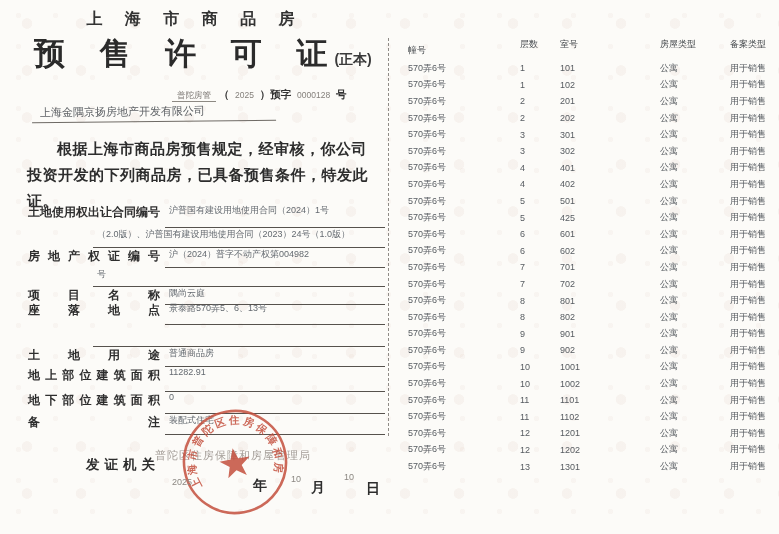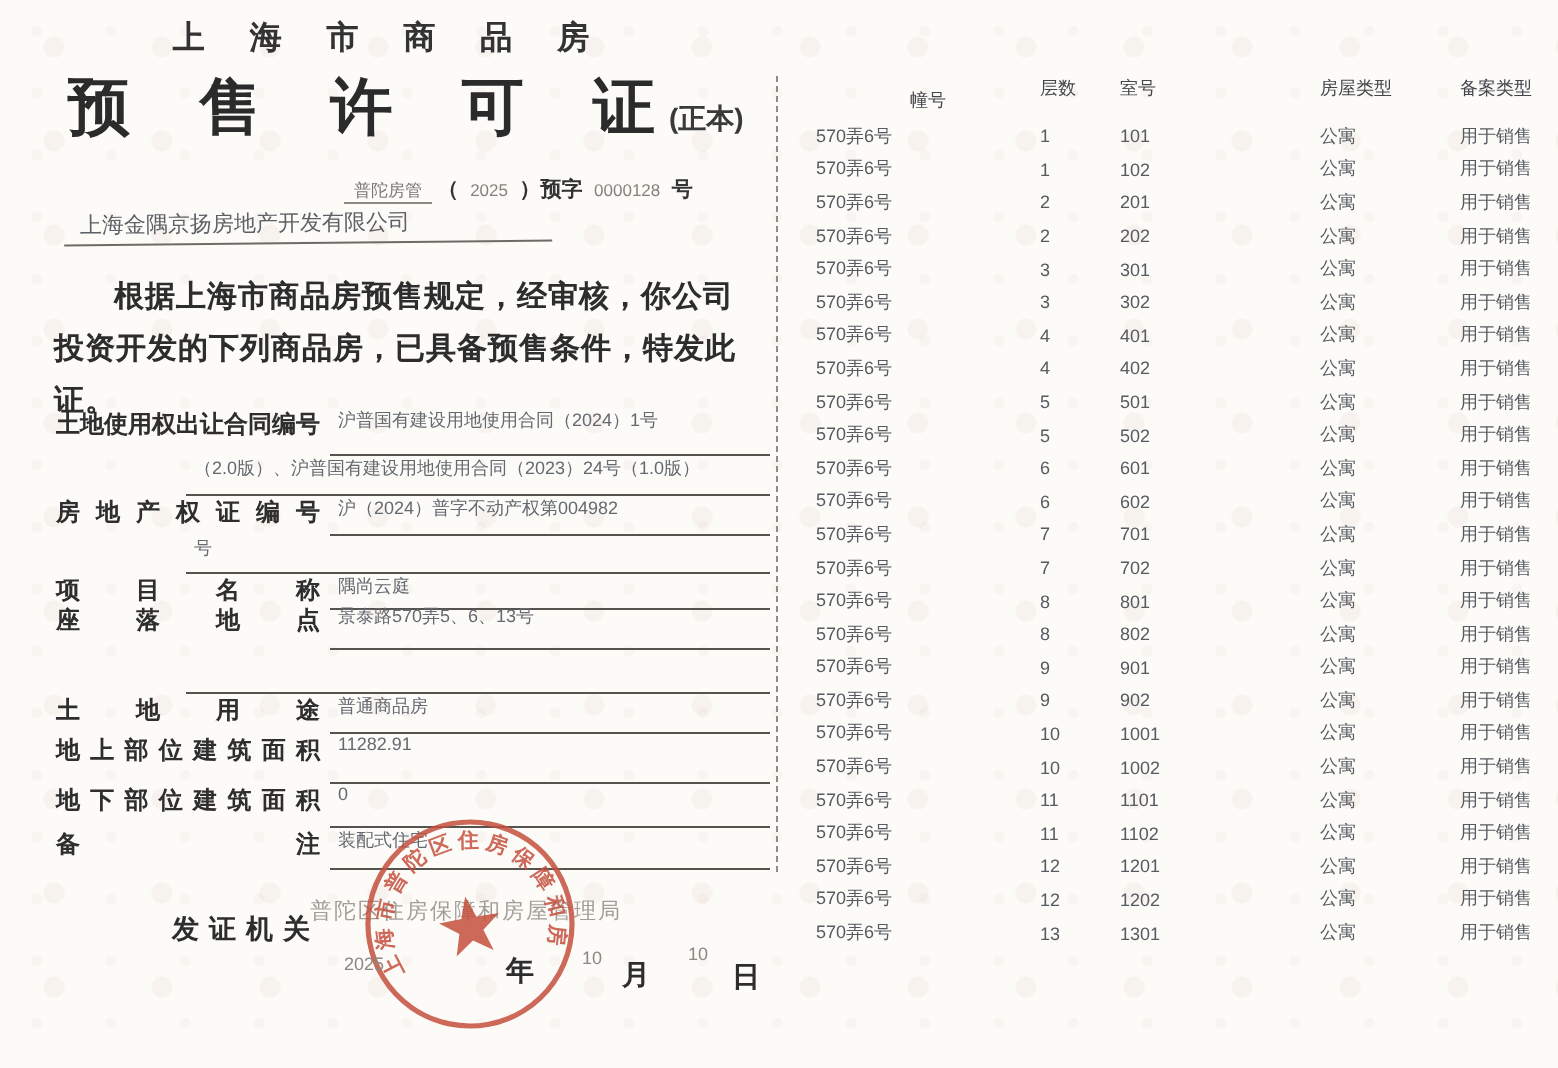--- a/index.html
+++ b/index.html
@@ -47,21 +47,21 @@
   .d-month{left:291px;top:474px;} .d-munit{left:311px;top:479px;}
   .d-day{left:344px;top:472px;} .d-dunit{left:366px;top:480px;}
   
   .divider{position:absolute;left:388px;top:38px;height:398px;width:0;
            border-left:1.5px dashed #8f8b86;}
   
   .right{position:absolute;left:390px;top:0;width:389px;height:534px;padding-top:38px;box-sizing:border-box;}
   .thead,.trow{display:grid;grid-template-columns:112px 40px 100px 70px 1fr;
                padding-left:18px;padding-right:6px;}
   .thead{height:22px;font-size:9px;color:#43474b;}
-  .thead .tc0{position:relative;top:6px;text-align:center;}
+  .thead .tc0{position:relative;top:6px;}
   .trow{height:16.6px;font-size:9px;color:#565b60;align-items:center;}
   .tc{white-space:nowrap;overflow:hidden;}
 </style>
 </head>
 <body>
 
 <div class="page">
 
   <div class="left">
 
@@ -220,21 +220,21 @@
         <div class="trow">
           <span class="tc tc0">570弄6号</span>
           <span class="tc tc1">5</span>
           <span class="tc tc2">501</span>
           <span class="tc tc3">公寓</span>
           <span class="tc tc4">用于销售</span>
         </div>
         <div class="trow">
           <span class="tc tc0">570弄6号</span>
           <span class="tc tc1">5</span>
-          <span class="tc tc2">502</span>
+          <span class="tc tc2">425</span>
           <span class="tc tc3">公寓</span>
           <span class="tc tc4">用于销售</span>
         </div>
         <div class="trow">
           <span class="tc tc0">570弄6号</span>
           <span class="tc tc1">6</span>
           <span class="tc tc2">601</span>
           <span class="tc tc3">公寓</span>
           <span class="tc tc4">用于销售</span>
         </div>

